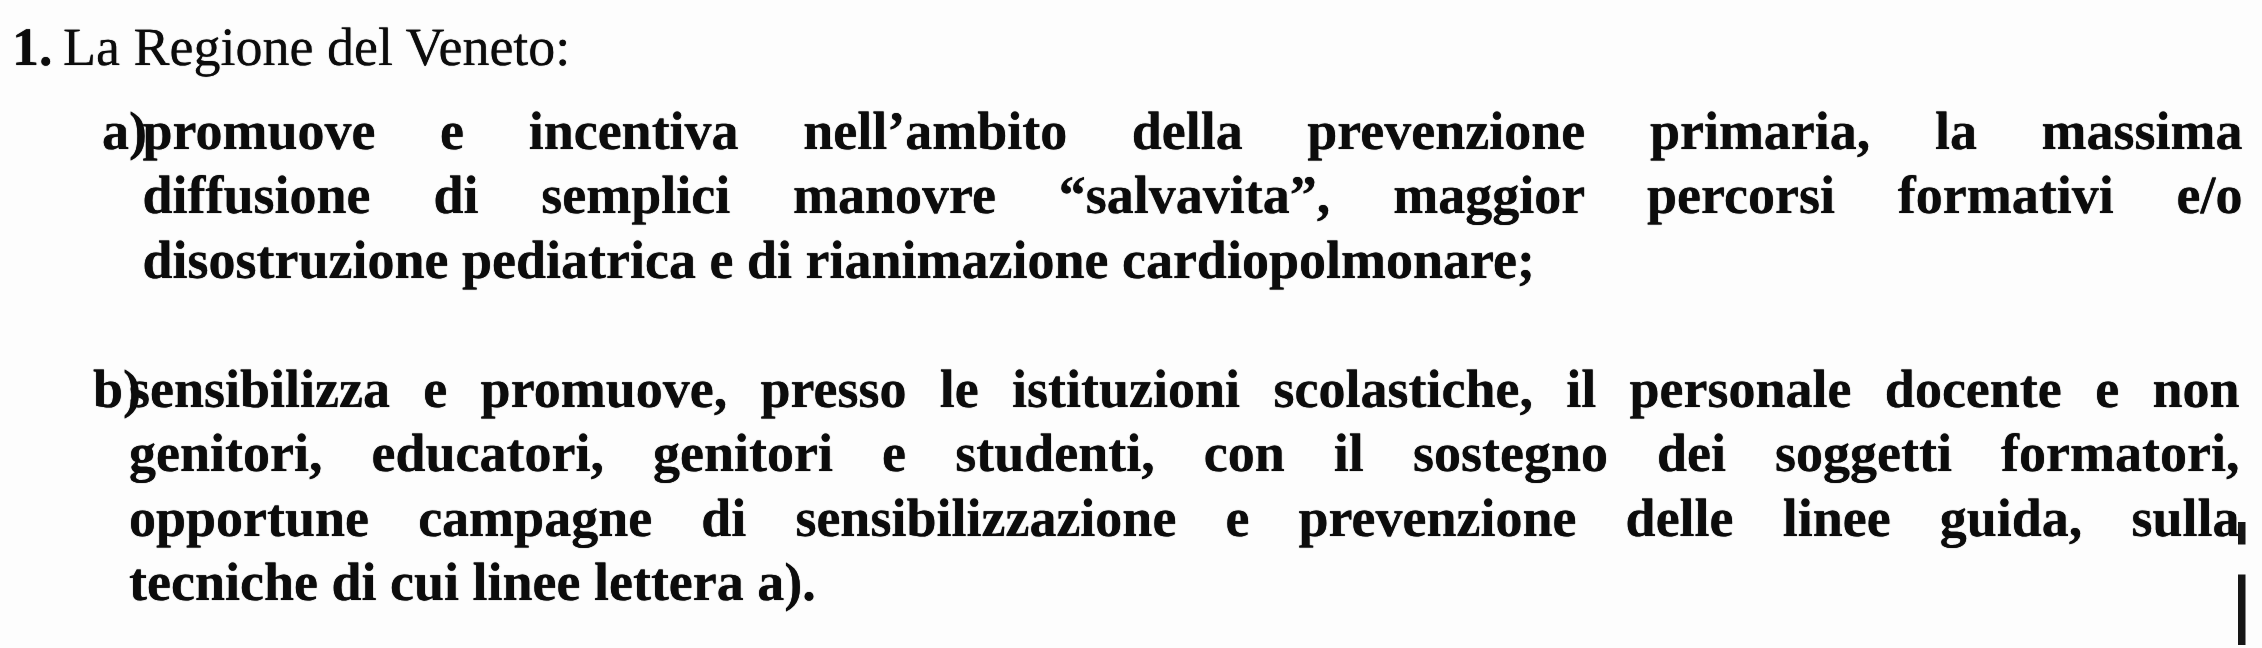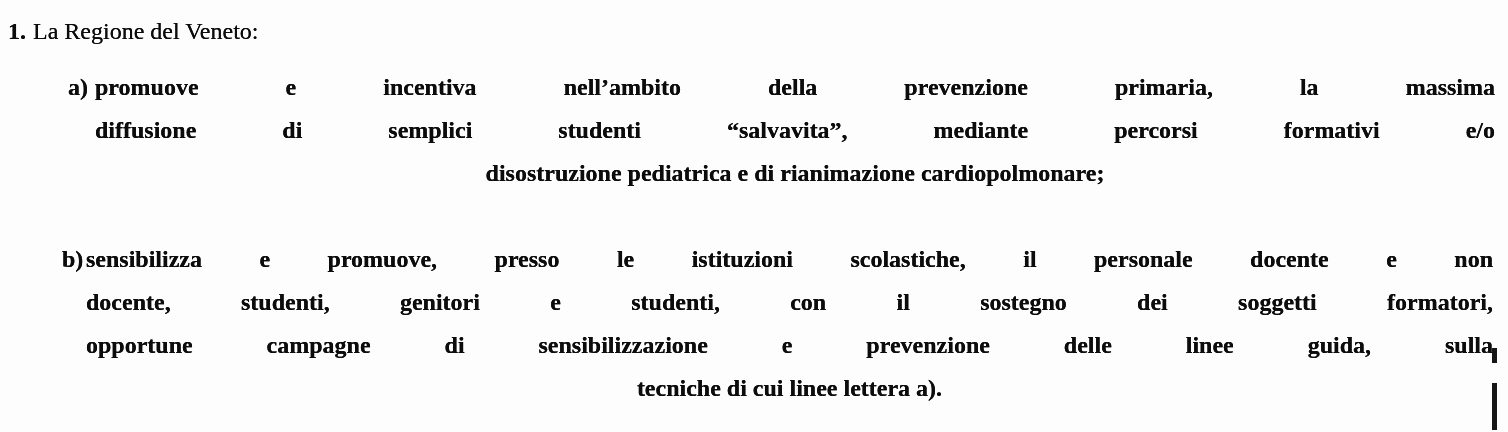--- a/index.html
+++ b/index.html
@@ -11,21 +11,21 @@
     height: 432px;
     position: relative;
     overflow: hidden;
     background: #fdfdfd;
     color: #0c0c0c;
     font-family: "Liberation Serif", "DejaVu Serif", serif;
   }
   .doc {
     position: absolute;
     inset: 0;
-    font-size: 24px;
+    font-size: 36px;
     line-height: 43px;
     text-shadow: 0 0 0.6px currentColor; 
   }
   .heading {
     position: absolute;
     top: 10px;
     left: 8px;
     white-space: nowrap;
   }
   .heading .num {
@@ -55,21 +55,21 @@
   .item-b .lines { left: 86px; width: 1407px; }
   .line {
     height: 43px;
     overflow: hidden;
   }
   .line.justify {
     text-align: justify;
     text-align-last: justify;
   }
   .line.last {
-    text-align: center;
+    text-align: left;
     white-space: nowrap;
   }
   .artifact {
     position: absolute;
     background: #161616;
   }
   .artifact-1 { left: 1492px; top: 348px; width: 5px; height: 15px; }
   .artifact-2 { left: 1492px; top: 383px; width: 5px; height: 47px; }
 </style>
 </head>
@@ -78,30 +78,30 @@
 <div class="doc">
 
   <div class="heading">
     <span class="num">1.</span><span class="head-text">La Regione del Veneto:</span>
   </div>
 
   <div class="item item-a">
     <span class="marker">a)</span>
     <div class="lines">
       <div class="line justify">promuove e incentiva nell’ambito della prevenzione primaria, la massima</div>
-      <div class="line justify">diffusione di semplici studenti “salvavita”, mediante percorsi formativi e/o</div>
+      <div class="line justify">diffusione di semplici manovre “salvavita”, maggior percorsi formativi e/o</div>
       <div class="line last">disostruzione pediatrica e di rianimazione cardiopolmonare;</div>
     </div>
   </div>
 
   <div class="item item-b">
     <span class="marker">b)</span>
     <div class="lines">
       <div class="line justify">sensibilizza e promuove, presso le istituzioni scolastiche, il personale docente e non</div>
-      <div class="line justify">docente, studenti, genitori e studenti, con il sostegno dei soggetti formatori,</div>
+      <div class="line justify">genitori, educatori, genitori e studenti, con il sostegno dei soggetti formatori,</div>
       <div class="line justify">opportune campagne di sensibilizzazione e prevenzione delle linee guida, sulla</div>
       <div class="line last">tecniche di cui linee lettera a).</div>
     </div>
   </div>
 
   <div class="artifact artifact-1"></div>
   <div class="artifact artifact-2"></div>
 
 </div>
 

